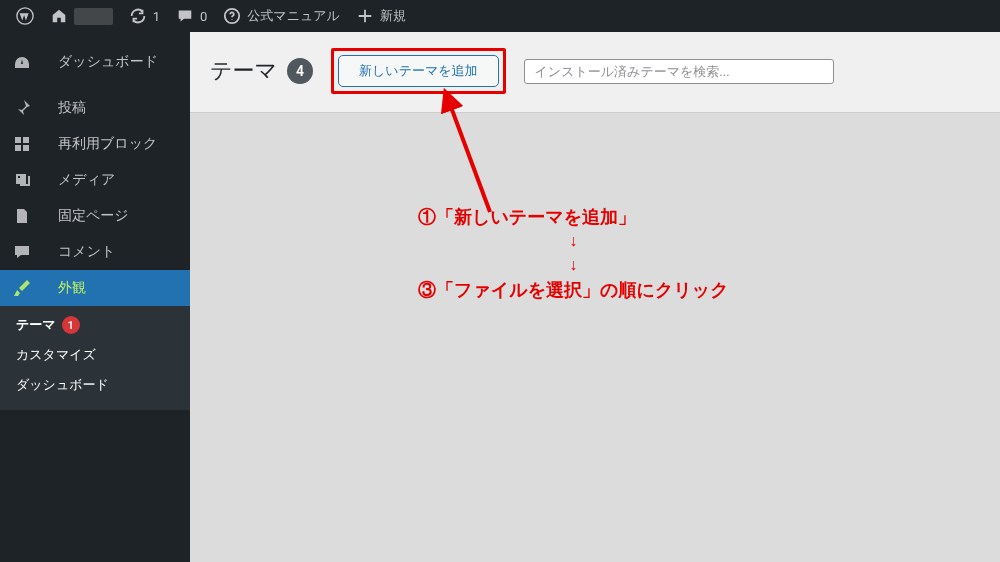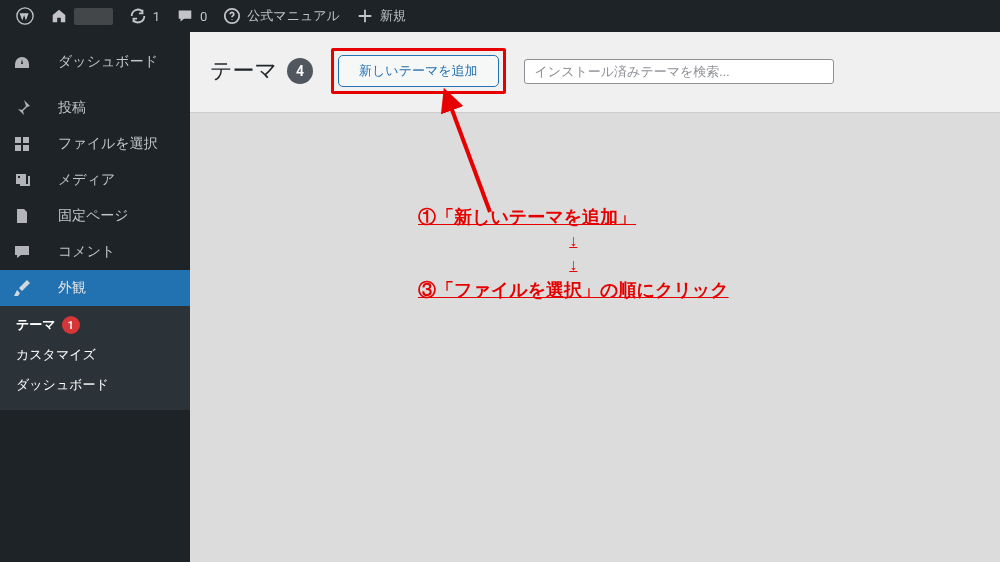--- a/index.html
+++ b/index.html
@@ -20,21 +20,21 @@
       position: absolute; top: 32px; left: 0; width: 190px; bottom: 0;
       background: #1d2327; color: #c3c4c7;
     }
     .menu-item {
       display: flex; align-items: center; gap: 26px; padding: 8px 12px;
       font-size: 14px; cursor: pointer; position: relative;
     }
     .menu-item .icon { width: 20px; height: 20px; display: inline-flex; align-items: center; justify-content: center; opacity: .9; }
     .menu-dashboard { margin-top: 12px; margin-bottom: 10px; }
     .menu-item.current {
-      background: #2271b1; color: #e5e5e5; font-weight: 400; align-items: center;
+      background: #2271b1; color: #bef264; font-weight: 400; align-items: center;
     }
     .menu-item.current::after {
       content: ""; position: absolute; right: -8px; top: 50%; transform: translateY(-50%);
       border: 8px solid transparent; border-right-color: #f0f0f1;
     }
     .submenu { background: #2c3338; padding: 4px 0 10px 0; }
     .submenu-item { padding: 6px 12px 6px 16px; font-size: 13px; color: #ffffff; cursor: pointer; display: flex; align-items: center; gap: 6px; }
     .submenu-item.current { color: #fff; font-weight: 600; }
     .count-badge {
       display: inline-flex; align-items: center; justify-content: center;
@@ -59,21 +59,21 @@
       font-size: 13px; padding: 6px 20px; border-radius: 5px; cursor: pointer;
     }
     .add-new-wrap { border: 3px solid #e60000; padding: 4px; border-radius: 2px; }
     .search-input {
       border: 1px solid #8c8f94; border-radius: 3px; padding: 4px 10px; font-size: 13px;
       width: 310px; background: #fff; color: #2c3338;
     }
     .search-input::placeholder { color: #8c8f94; }
     
     
-    .anno { position: absolute; color: #e60000; font-weight: 700; font-size: 18px; pointer-events: none; text-decoration: underline; }
+    .anno { position: absolute; color: #e60000; font-weight: 700; font-size: 18px; pointer-events: none; }
     .anno-line { line-height: 1.4; white-space: nowrap; }
     .anno-arrow-sm { text-align: center; font-size: 16px; line-height: 1.0; padding: 4px 0; }
     svg.arrow { position: absolute; pointer-events: none; }
   </style>
 </head>
 <body>
 
 <div class="adminbar">
   <div class="adminbar-item">
     <span class="adminbar-icon">
@@ -147,21 +147,21 @@
   </div>
   <div class="menu-item">
     <span class="icon">
       <svg viewBox="0 0 20 20" fill="currentColor">
           <rect x="3" y="3" width="6" height="6"></rect>
           <rect x="11" y="3" width="6" height="6"></rect>
           <rect x="3" y="11" width="6" height="6"></rect>
           <rect x="11" y="11" width="6" height="6"></rect>
         </svg>
     </span>
-    <span>ファイルを選択</span>
+    <span>再利用ブロック</span>
   </div>
   <div class="menu-item">
     <span class="icon">
       <svg viewBox="0 0 20 20" fill="currentColor">
           <path d="M4 4h10v10H4zM6 6v2h2V6zm10 0h2v10H8v-2h8z"></path>
         </svg>
     </span>
     <span>メディア</span>
   </div>
   <div class="menu-item">

